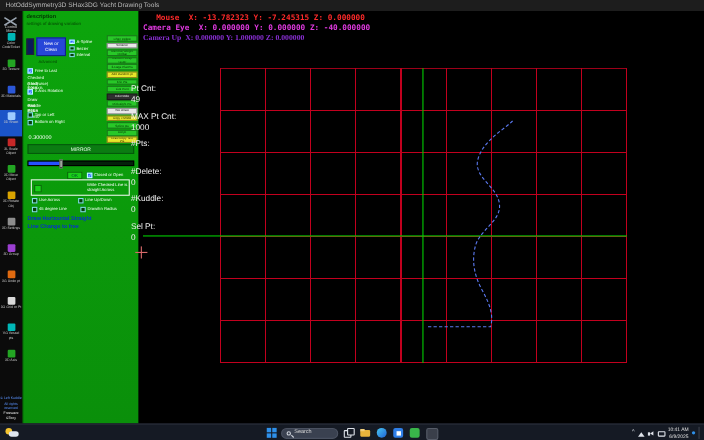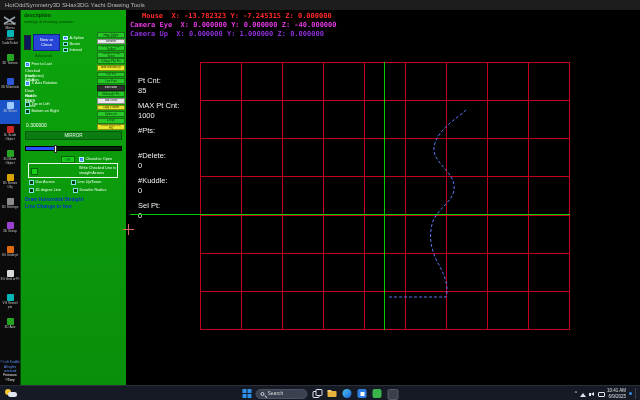--- a/index.html
+++ b/index.html
@@ -65,21 +65,21 @@
   .p-bluenote{left:4px;top:186px;width:98px;font-size:5px;font-weight:bold;color:#0733c9;line-height:1.3}
   .tools{left:76px;top:22px;width:28px;display:flex;flex-direction:column;gap:0.8px}
   .tool{position:static;height:5.8px;font-size:2.8px;line-height:1;display:flex;align-items:center;justify-content:center;
     text-align:center;border:1px solid rgba(0,0,0,.4);overflow:hidden;padding:0 1px}
 
   
   .canvas{position:absolute;left:126px;top:10px;width:514px;height:375px;background:#000}
   .readouts{position:absolute;left:130px;top:12px;font-family:"DejaVu Sans Mono",monospace;
     font-size:7px;font-weight:bold;line-height:9px}
   .readout-line{white-space:pre}
-  .stats{position:absolute;left:138px;top:76px;color:#f0f0f0;font-size:7.5px;line-height:9.5px}
+  .stats{position:absolute;left:119px;top:76px;color:#f0f0f0;font-size:7.5px;line-height:9.5px}
   .stat-label{white-space:pre}
   .stat-value{margin-bottom:6px;min-height:9.5px}
   .grid{position:absolute;left:200px;top:62px;width:370px;height:268px;
     background-image:
       repeating-linear-gradient(to right,#c2001e 0,#c2001e 1px,transparent 1px,transparent 41px),
       repeating-linear-gradient(to bottom,#c2001e 0,#c2001e 1px,transparent 1px,transparent 38.142px)}
   .axis-v{position:absolute;left:384px;top:62px;width:1px;height:268px;background:#00ce00}
   .axis-h{position:absolute;left:130px;top:214px;width:440px;height:1px;background:#00ce00}
   .cross-h{position:absolute;left:123px;top:229px;width:11px;height:1px;background:#d86a6a}
   .cross-v{position:absolute;left:128px;top:224px;width:1px;height:11px;background:#d86a6a}
@@ -314,25 +314,25 @@
       <div class="tool" style="background: rgb(40, 200, 40); color: rgb(3, 51, 3);">Spline pts</div>
       <div class="tool" style="background: rgb(40, 200, 40); color: rgb(3, 51, 3);">Del pt</div>
       <div class="tool" style="background: rgb(230, 230, 42); color: rgb(51, 51, 0);">Draw Copy Text Pts</div>
     </div>
 </div>
 
 <div class="canvas"></div>
 <div class="readouts" id="readouts">
     <div class="readout-line" style="color: rgb(255, 42, 42); padding-left: 12px;">Mouse  X: -13.782323 Y: -7.245315 Z: 0.000000</div>
     <div class="readout-line" style="color: rgb(224, 58, 224);">Camera Eye  X: 0.000000 Y: 0.000000 Z: -40.000000</div>
-    <div class="readout-line" style="color: rgb(139, 47, 214);">Camera Up  X: 0.000000 Y: 1.000000 Z: 0.000000</div>
+    <div class="readout-line" style="color: rgb(139, 47, 214); font-family: Liberation Serif, serif;">Camera Up  X: 0.000000 Y: 1.000000 Z: 0.000000</div>
   </div>
 <div class="stats" id="stats">
     <div class="stat-label">Pt Cnt:</div>
-    <div class="stat-value">85</div>
+    <div class="stat-value">49</div>
     <div class="stat-label">MAX Pt Cnt:</div>
     <div class="stat-value">1000</div>
     <div class="stat-label">#Pts:</div>
     <div class="stat-value"></div>
     <div class="stat-label">#Delete:</div>
     <div class="stat-value">0</div>
     <div class="stat-label">#Kuddle:</div>
     <div class="stat-value">0</div>
     <div class="stat-label">Sel Pt:</div>
     <div class="stat-value">0</div>

